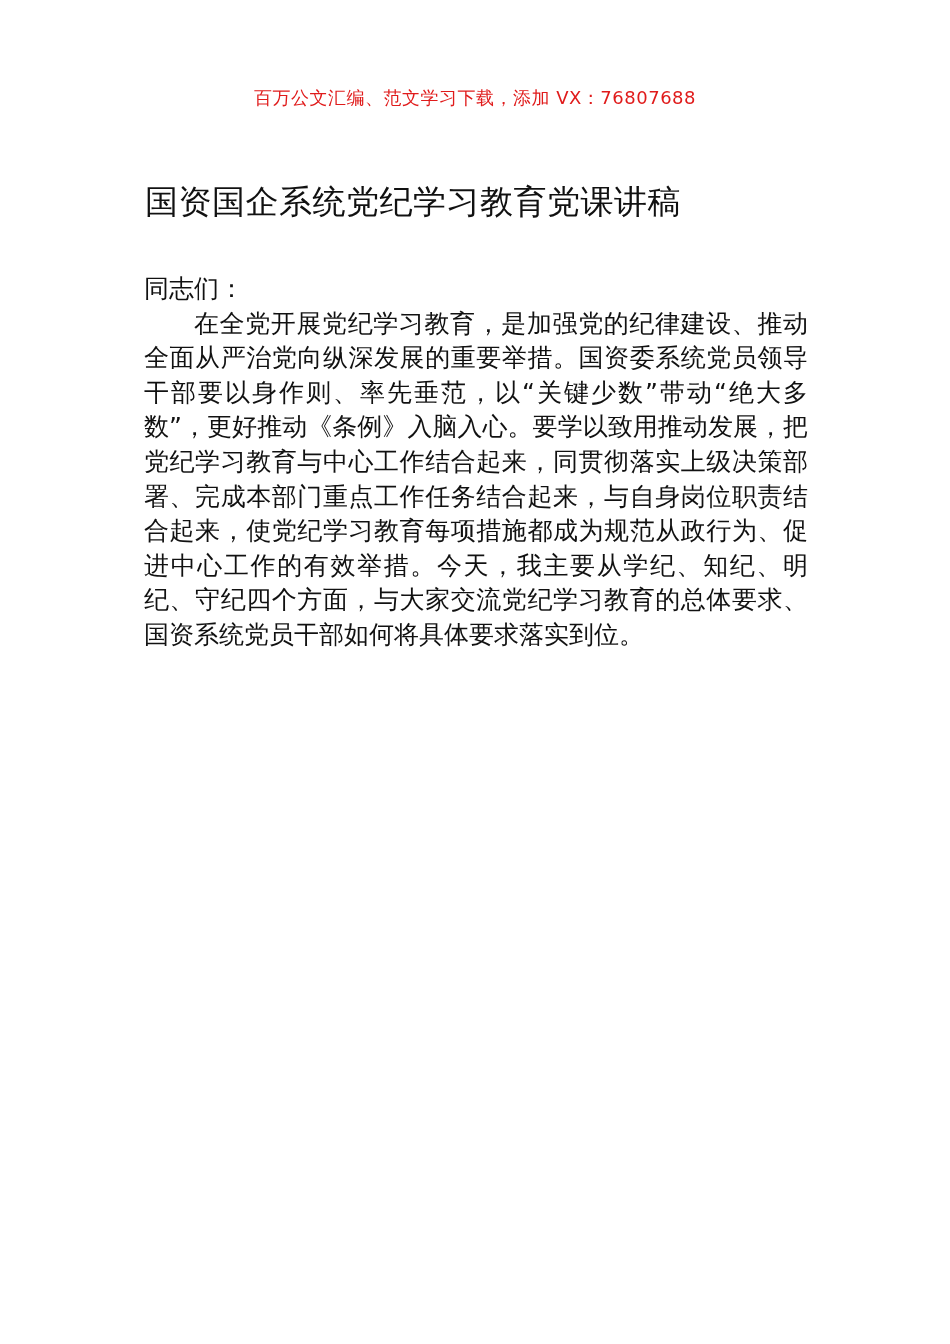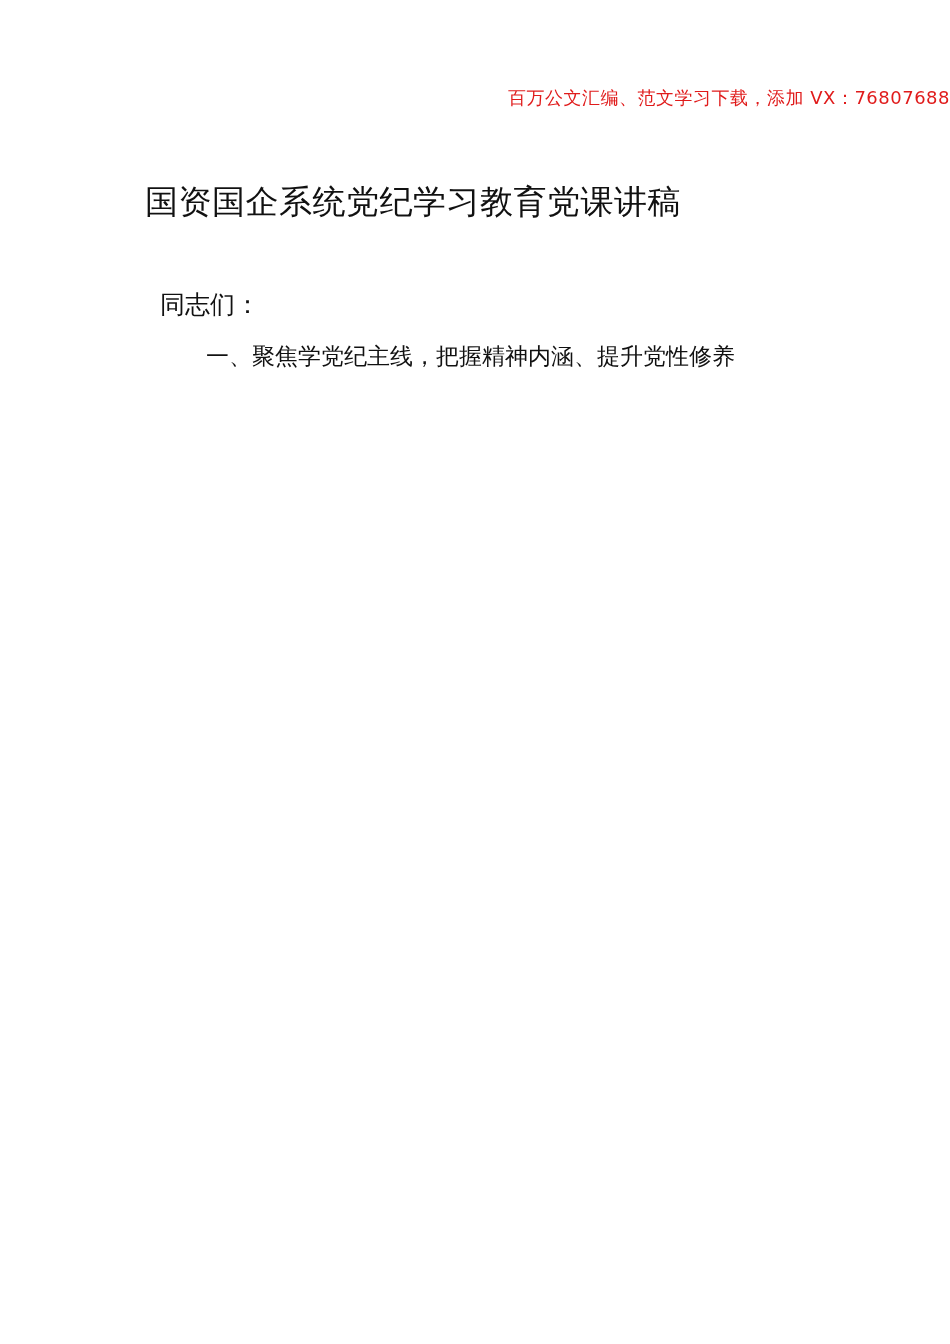--- a/index.html
+++ b/index.html
@@ -13,21 +13,21 @@
       position: relative;
       overflow: hidden;
       font-family: "DejaVu Sans", "Liberation Sans", sans-serif;
       color: #111111;
     }
     .watermark {
       position: absolute;
       top: 86px;
       left: 0;
       width: 950px;
-      text-align: right;
+      text-align: center;
       font-size: 18px;
       color: #e01b1b;
       letter-spacing: 0.5px;
     }
     .title {
       position: absolute;
       top: 180px;
       left: 0;
       width: 826px;
       text-align: center;
@@ -39,33 +39,33 @@
       position: absolute;
       top: 272px;
       left: 144px;
       width: 664px;
       font-size: 25px;
       line-height: 34.6px;
       text-align: justify;
       text-justify: inter-ideograph;
     }
     .content p {
-      margin: 16px;
+      margin: 0;
     }
     .indent {
       text-indent: 2em;
     }
     .heading {
       text-indent: 2em;
       font-size: 23px;
     }
   </style>
 </head>
 <body>
 
 <div class="watermark">百万公文汇编、范文学习下载，添加 VX：76807688</div>
 
 <div class="title">国资国企系统党纪学习教育党课讲稿</div>
 
 <div class="content">
   <p>同志们：</p>
-  <p class="heading">一、聚焦学党纪主线，把握精神内涵、提升党性修养</p>
+  <p class="indent">在全党开展党纪学习教育，是加强党的纪律建设、推动全面从严治党向纵深发展的重要举措。国资委系统党员领导干部要以身作则、率先垂范，以“关键少数”带动“绝大多数”，更好推动《条例》入脑入心。要学以致用推动发展，把党纪学习教育与中心工作结合起来，同贯彻落实上级决策部署、完成本部门重点工作任务结合起来，与自身岗位职责结合起来，使党纪学习教育每项措施都成为规范从政行为、促进中心工作的有效举措。今天，我主要从学纪、知纪、明纪、守纪四个方面，与大家交流党纪学习教育的总体要求、国资系统党员干部如何将具体要求落实到位。</p>
 </div>
 
 </body></html>

